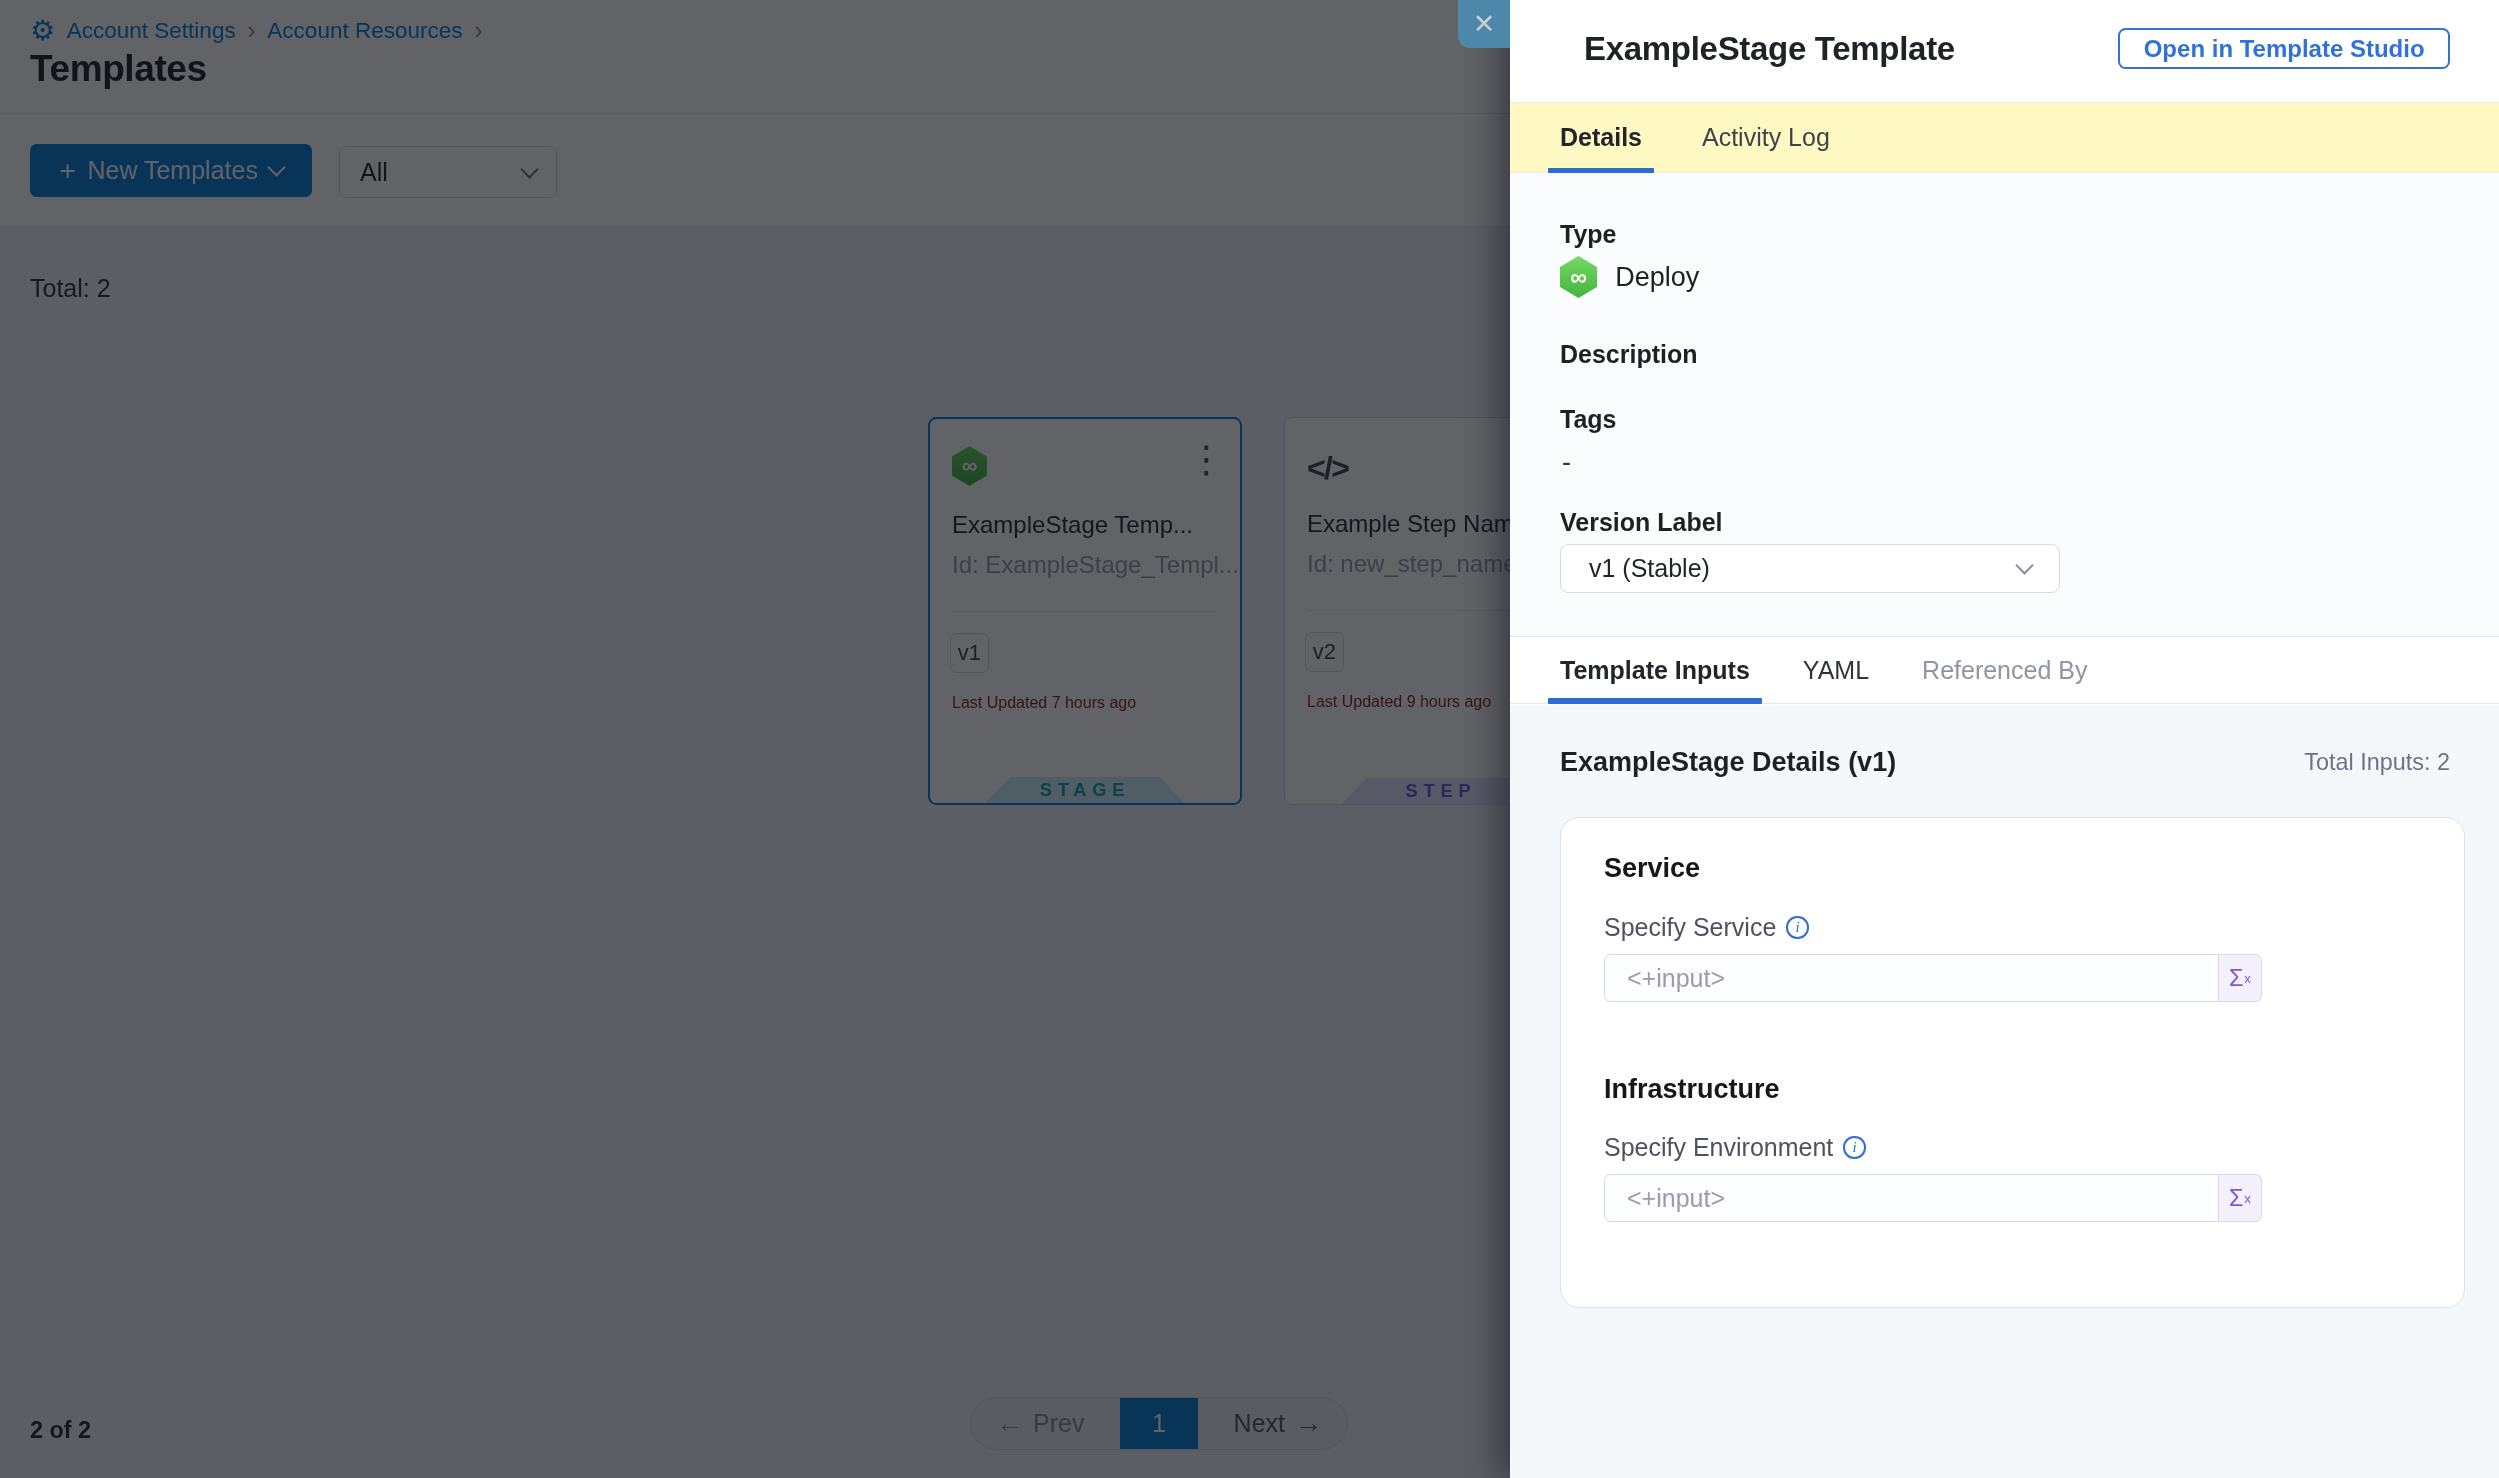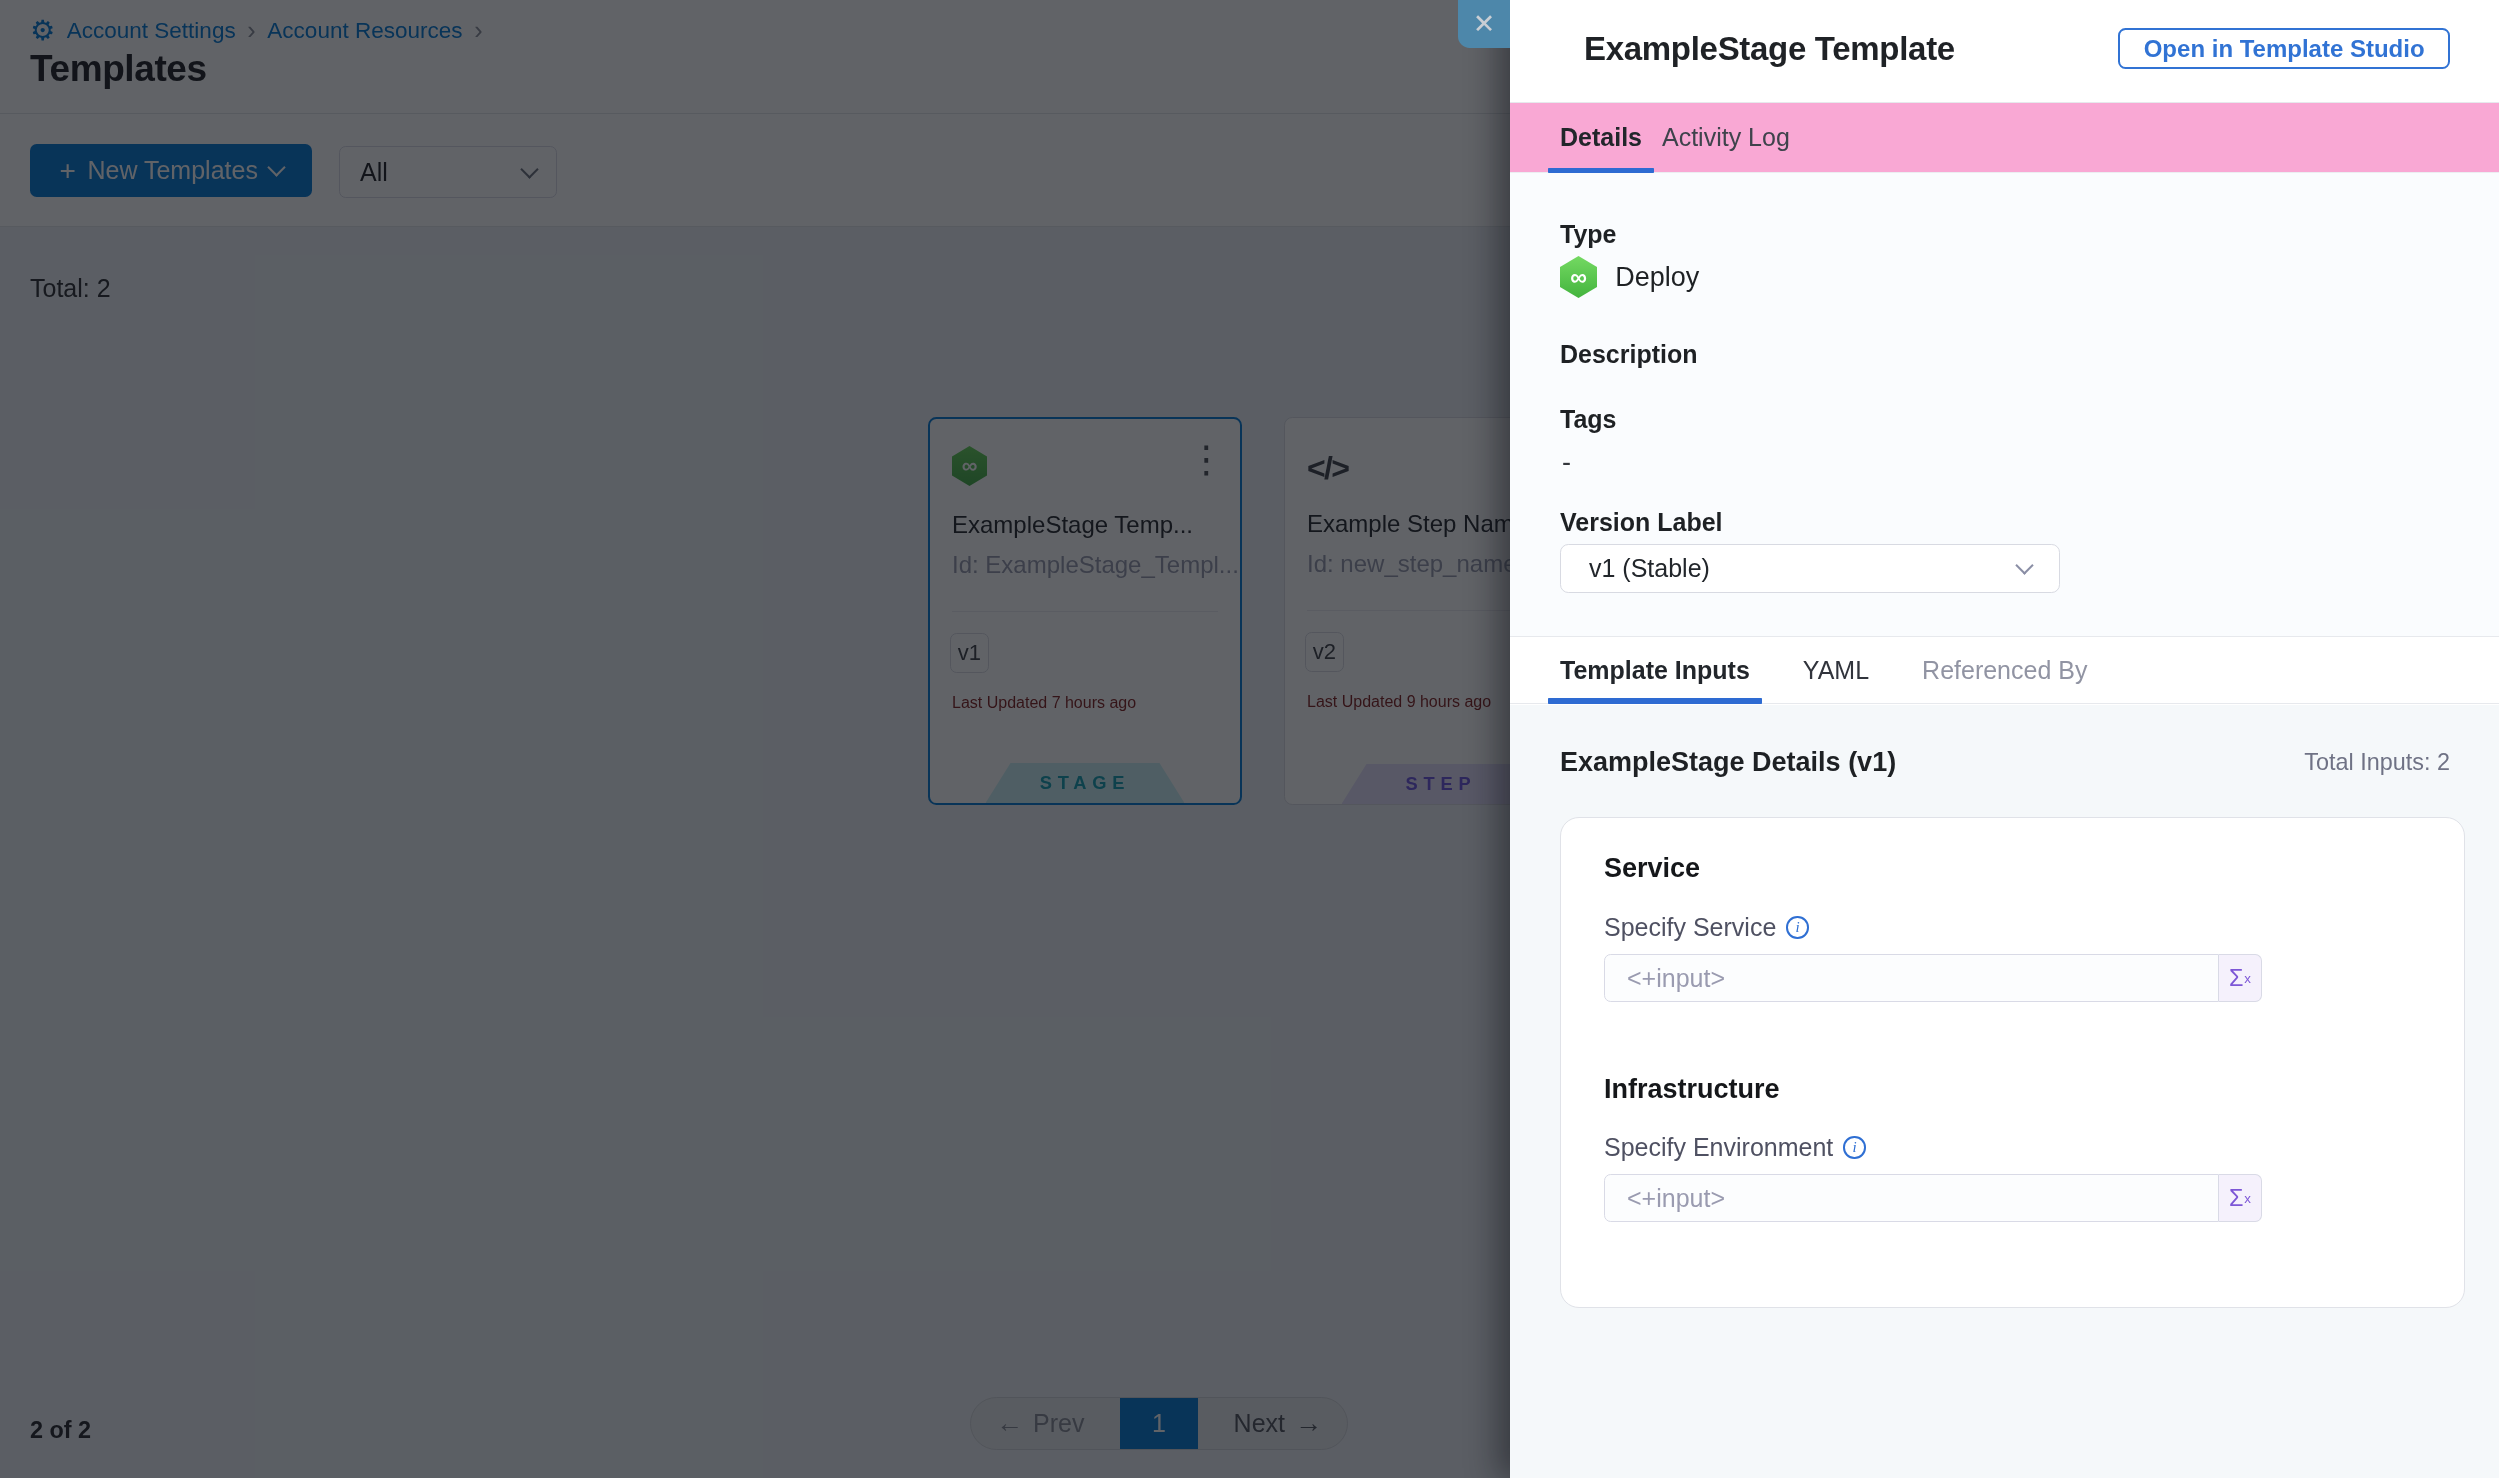--- a/index.html
+++ b/index.html
@@ -34,21 +34,21 @@
     display:flex;align-items:center;justify-content:center;color:#ffffff;font-weight:700;}
   .card-hex{position:absolute;left:22px;top:27px;width:35px;height:40px;background:linear-gradient(180deg,#63cf55,#42ab45);font-size:22px;}
   .code-glyph{position:absolute;left:22px;top:32px;font-size:32px;font-weight:700;color:#3c4049;letter-spacing:-1.7px;}
   .kebab{position:absolute;right:15px;top:22px;font-size:37px;color:#4a4d55;line-height:1;cursor:pointer;}
   .card-title{position:absolute;left:22px;top:92px;font-size:24px;font-weight:500;color:#24272c;white-space:nowrap;}
   .card-id{position:absolute;left:22px;top:132px;font-size:24px;color:#9699ad;white-space:nowrap;}
   .card-div{position:absolute;left:22px;right:22px;top:192px;height:0.8px;background:#ececf1;}
   .version-badge{position:absolute;left:20px;top:214px;min-width:38px;height:40px;border:1.7px solid #d9dbe3;border-radius:6.7px;
     box-sizing:border-box;display:flex;align-items:center;justify-content:center;font-size:22px;color:#3c3f46;padding:0 6.7px;}
   .updated{position:absolute;left:22px;top:275px;font-size:16px;color:#7f1d1d;white-space:nowrap;}
-  .badge-trap{position:absolute;bottom:0;left:50%;transform:translateX(-50%);width:199px;height:40px;
+  .badge-trap{position:absolute;bottom:0;left:50%;transform:translateX(-50%);width:199px;height:26px;
     clip-path:polygon(25px 0,calc(100% - 25px) 0,100% 100%,0 100%);
     display:flex;align-items:center;justify-content:center;font-size:18.3px;font-weight:700;letter-spacing:5.8px;}
   .badge-stage{background:#ccf1f6;color:#129fb2;}
   .badge-step{background:#e6defc;color:#6c55e0;}
   
   .pagination{position:absolute;left:970px;top:1169px;width:378px;height:53px;background:#e9ebee;border:1.7px solid #d2d5da;
     border-radius:27px;box-sizing:border-box;display:flex;align-items:center;justify-content:space-between;overflow:hidden;}
   .pg-prev,.pg-next{display:flex;align-items:center;gap:10px;font-size:25px;padding:0 25px;cursor:pointer;height:100%;}
   .pg-prev{color:#878b96;}
   .pg-next{color:#51545d;}
@@ -58,22 +58,22 @@
   
   .overlay{position:absolute;inset:0;background:rgba(12,16,22,0.65);z-index:50;}
   
   .drawer{position:absolute;left:1510px;top:0;width:990px;height:1479px;background:#ffffff;z-index:100;box-shadow:-11.7px 0 30px rgba(10,14,20,0.45);}
   .close-btn{position:absolute;left:-52px;top:0;width:52px;height:48px;background:#4d87aa;border-radius:0 0 0 11.7px;
     display:flex;align-items:center;justify-content:center;color:#c9ced4;font-size:27px;font-weight:700;cursor:pointer;}
   .drawer-header{position:absolute;left:0;top:0;width:100%;height:103px;background:#ffffff;border-bottom:0.8px solid #e7e9ed;box-sizing:border-box;}
   .drawer-title{position:absolute;left:50px;top:30px;font-size:33px;font-weight:700;color:#1f2226;letter-spacing:-0.3px;margin-left:24px;}
   .btn-open{position:absolute;right:50px;top:28px;height:41px;padding:0 23.4px;border:2.1px solid #3173d4;border-radius:7.5px;
     color:#3173d4;font-size:24px;font-weight:600;display:flex;align-items:center;box-sizing:border-box;background:#ffffff;cursor:pointer;}
-  .tabs1{position:absolute;left:0;top:103px;width:100%;height:70px;background:#f9a8d4;border-bottom:0.8px solid #eceef2;
-    box-sizing:border-box;display:flex;align-items:center;padding-left:50px;gap:20px;}
+  .tabs1{position:absolute;left:0;top:103px;width:100%;height:70px;background:#fef9c3;border-bottom:0.8px solid #eceef2;
+    box-sizing:border-box;display:flex;align-items:center;padding-left:50px;gap:60px;}
   .tab{position:relative;font-size:25px;color:#3f434c;height:100%;display:flex;align-items:center;cursor:pointer;}
   .tab.active{font-weight:700;color:#22262b;}
   .tab.active::after{content:"";position:absolute;left:-11.7px;right:-11.7px;bottom:-0.8px;height:5px;background:#2e6bd2;border-radius:0.8px;}
   .details-section{position:absolute;left:0;top:173px;width:100%;height:463px;background:#fafcfe;box-sizing:border-box;}
   .d-label{position:absolute;left:50px;font-size:25px;font-weight:700;color:#1e2124;}
   .type-row{position:absolute;left:50px;top:83px;display:flex;align-items:center;gap:18.3px;}
   .type-hex{width:37px;height:42px;background:linear-gradient(180deg,#74d962,#43b43e);font-size:23.4px;}
   .type-value{font-size:27px;color:#1e2124;}
   .d-dash{position:absolute;left:52px;top:274px;font-size:27px;color:#33363c;}
   .dropdown{position:absolute;left:50px;top:371px;width:500px;height:49px;background:#ffffff;border:1.7px solid #d8dae2;border-radius:8.3px;

